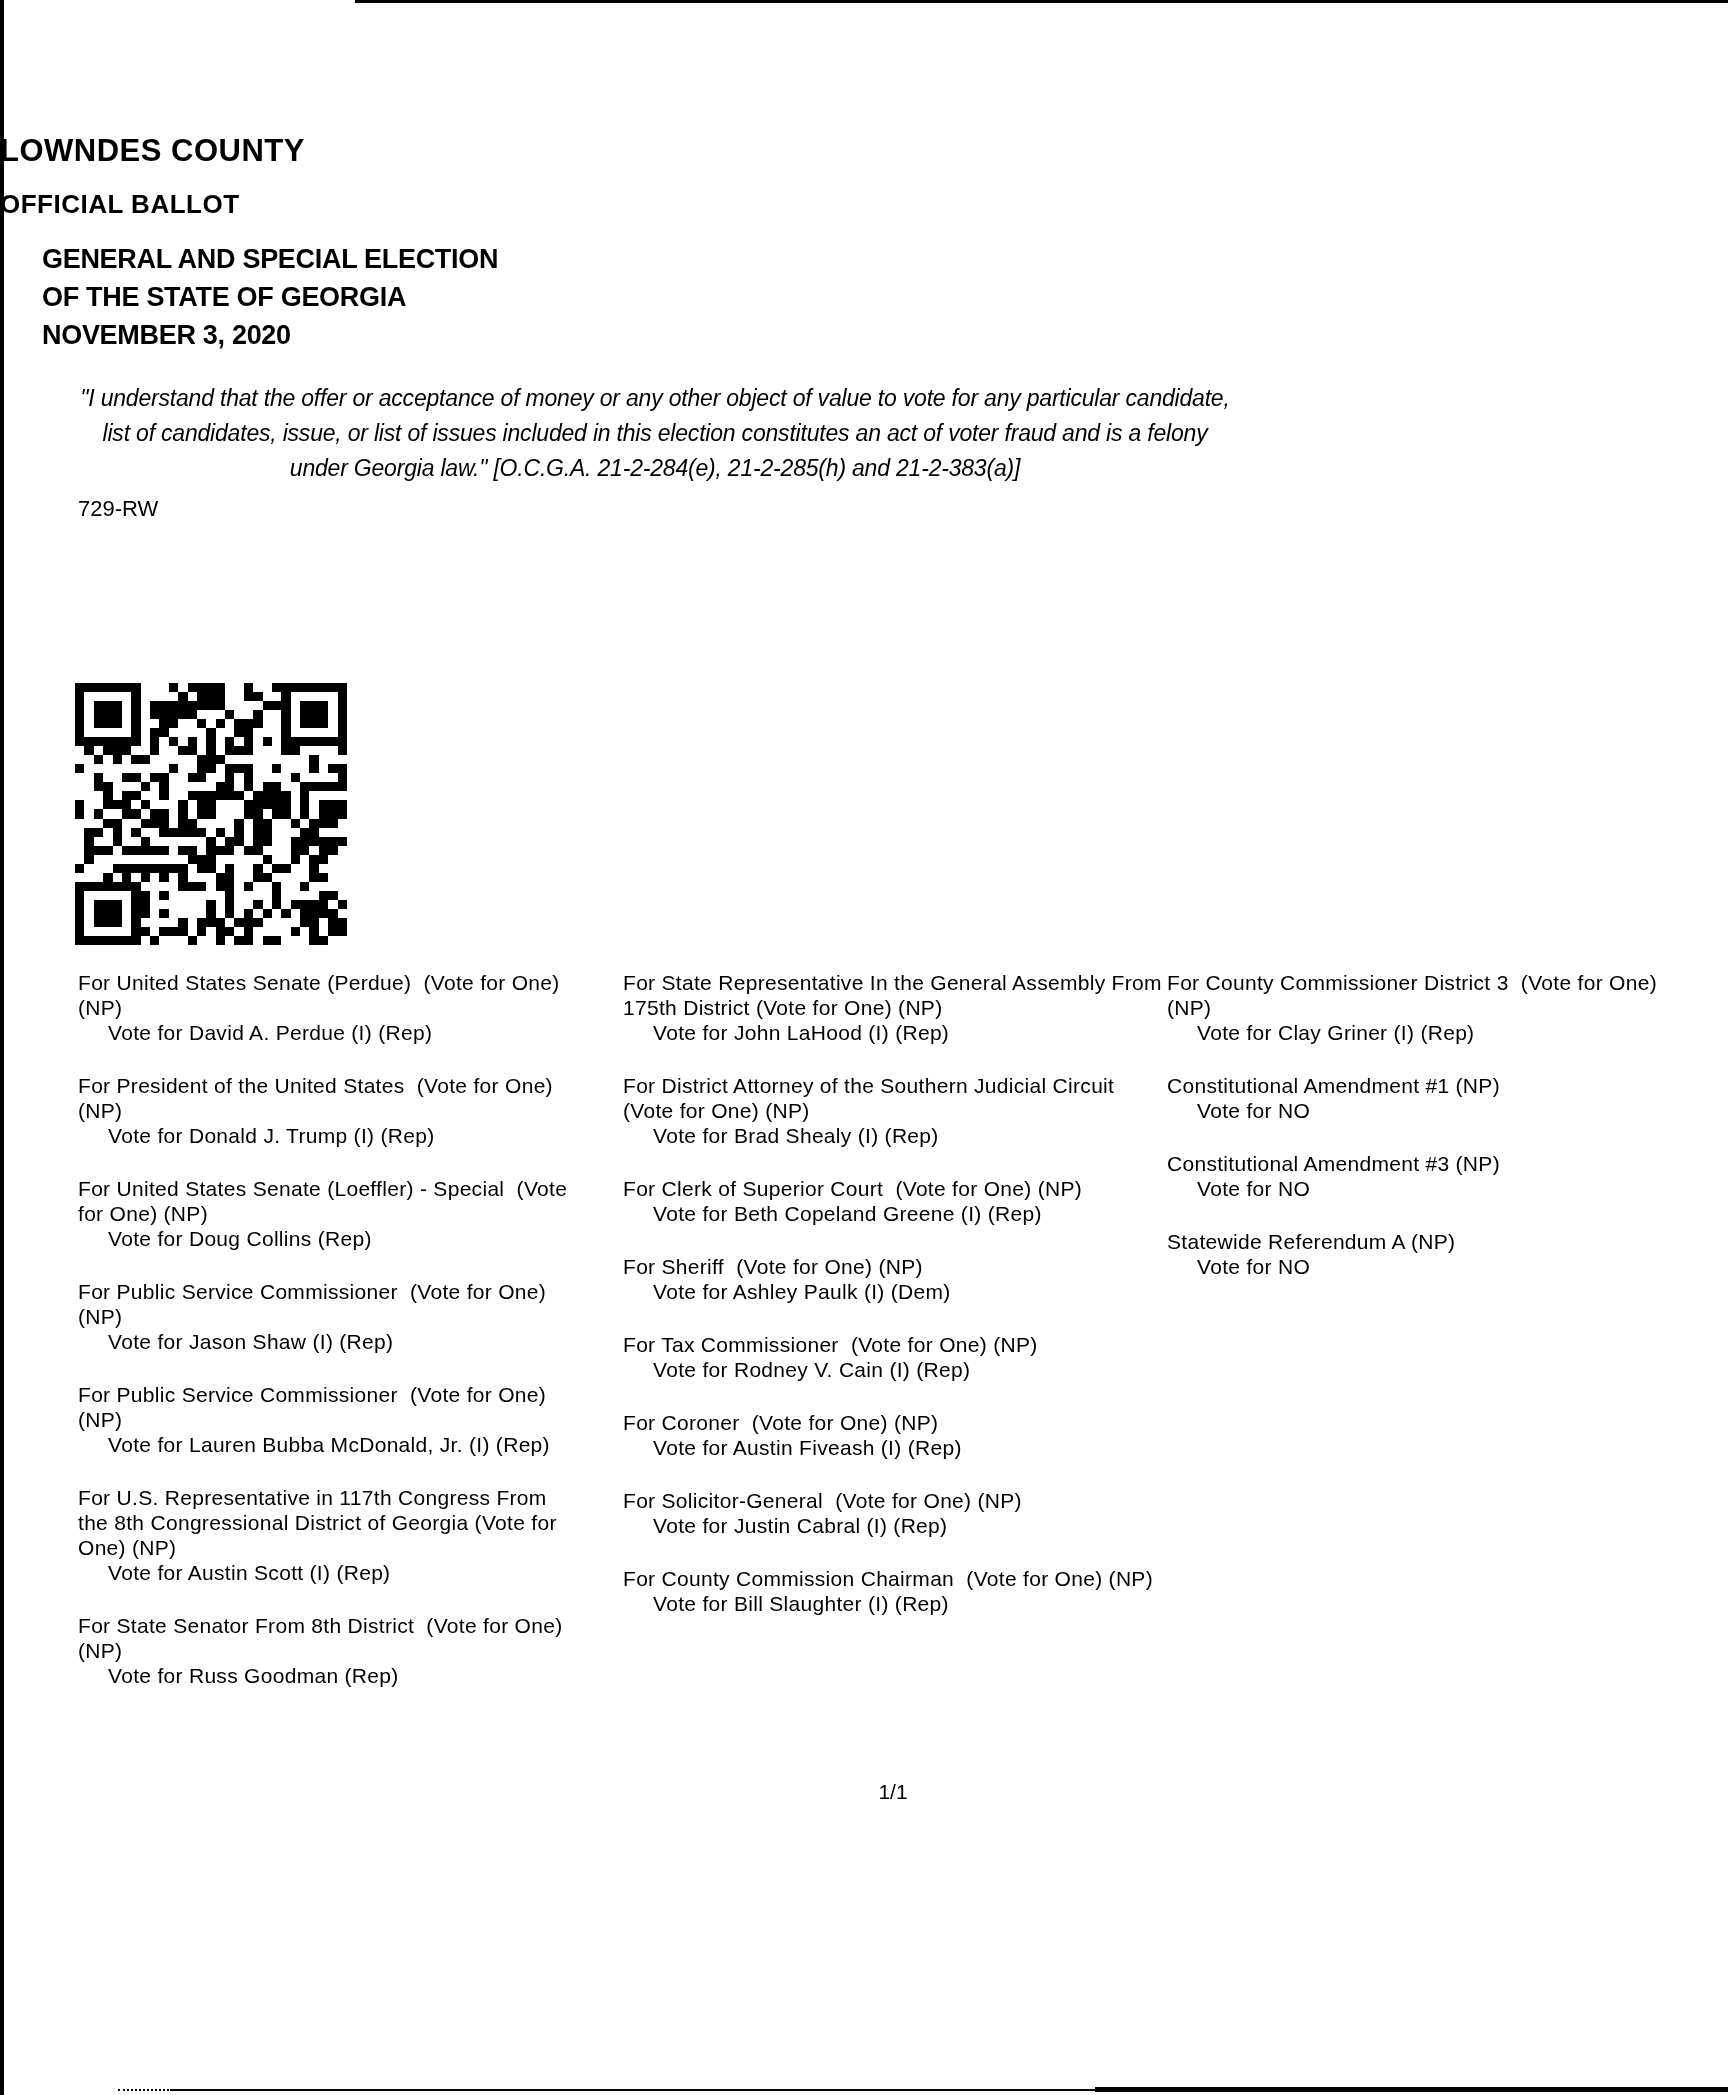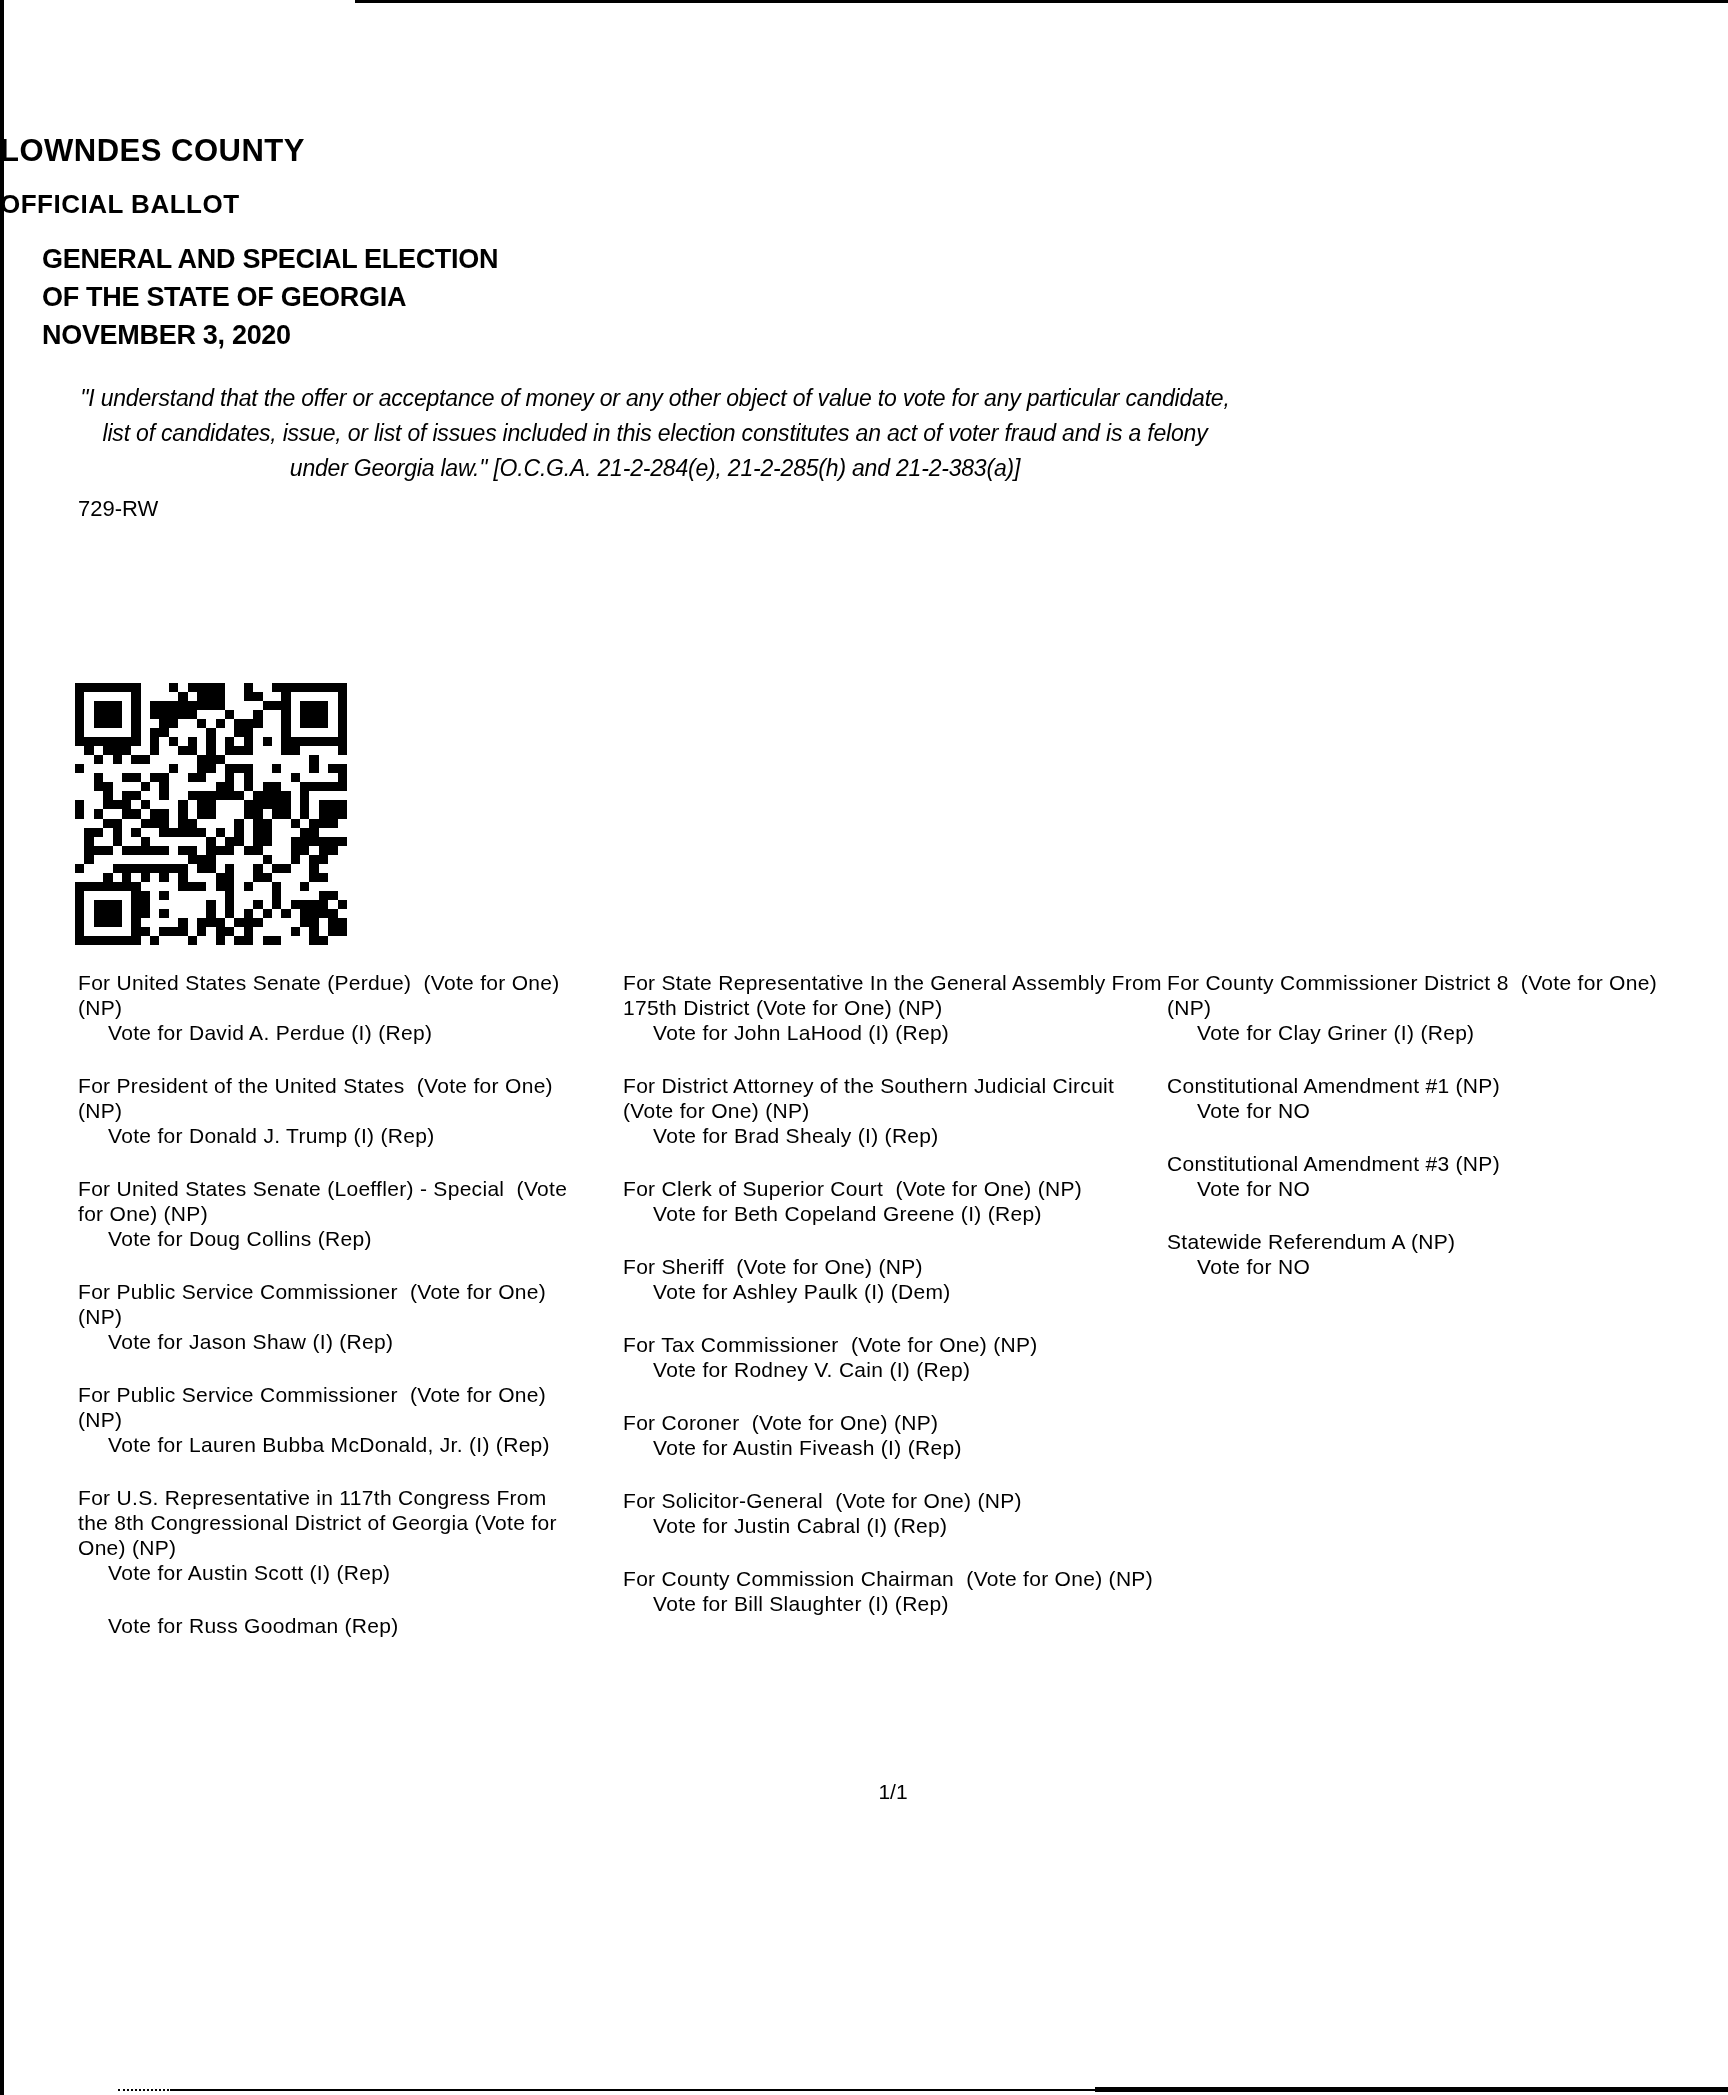--- a/index.html
+++ b/index.html
@@ -507,20 +507,21 @@
     <div class="contest-title">For Public Service Commissioner  (Vote for One) (NP)</div>
     <div class="contest-selection">Vote for Lauren Bubba McDonald, Jr. (I) (Rep)</div>
   </div>
 
   <div class="contest">
     <div class="contest-title">For U.S. Representative in 117th Congress From the 8th Congressional District of Georgia (Vote for One) (NP)</div>
     <div class="contest-selection">Vote for Austin Scott (I) (Rep)</div>
   </div>
 
   <div class="contest">
+    <div class="contest-title">For State Senator From 8th District  (Vote for One) (NP)</div>
     <div class="contest-selection">Vote for Russ Goodman (Rep)</div>
   </div>
 </div>
 <div class="col col-2">
   <div class="contest">
     <div class="contest-title">For State Representative In the General Assembly From 175th District (Vote for One) (NP)</div>
     <div class="contest-selection">Vote for John LaHood (I) (Rep)</div>
   </div>
 
   <div class="contest">
@@ -553,21 +554,21 @@
     <div class="contest-selection">Vote for Justin Cabral (I) (Rep)</div>
   </div>
 
   <div class="contest">
     <div class="contest-title">For County Commission Chairman  (Vote for One) (NP)</div>
     <div class="contest-selection">Vote for Bill Slaughter (I) (Rep)</div>
   </div>
 </div>
 <div class="col col-3">
   <div class="contest">
-    <div class="contest-title">For County Commissioner District 8  (Vote for One) (NP)</div>
+    <div class="contest-title">For County Commissioner District 3  (Vote for One) (NP)</div>
     <div class="contest-selection">Vote for Clay Griner (I) (Rep)</div>
   </div>
 
   <div class="contest">
     <div class="contest-title">Constitutional Amendment #1 (NP)</div>
     <div class="contest-selection">Vote for NO</div>
   </div>
 
   <div class="contest">
     <div class="contest-title">Constitutional Amendment #3 (NP)</div>

